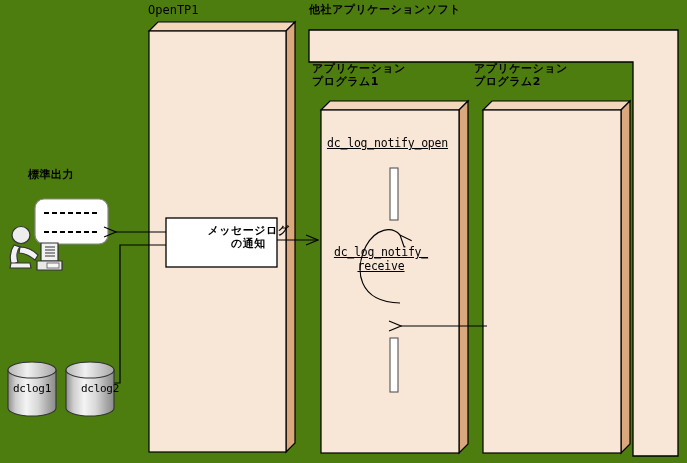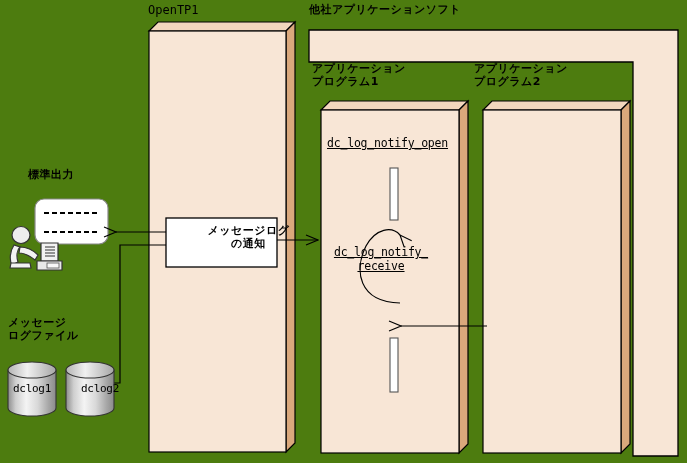--- a/index.html
+++ b/index.html
@@ -168,22 +168,20 @@
   <div class="lbl jp" style="left:309px; top:3px;">他社アプリケーションソフト</div>
 
   <div class="lbl jp" style="left:312px; top:62px;">アプリケーション
 プログラム1</div>
 
   <div class="lbl jp" style="left:474px; top:62px;">アプリケーション
 プログラム2</div>
 
   <div class="lbl jp" style="left:28px; top:168px;">標準出力</div>
 
-  <div class="lbl jp" style="left:8px; top:316px;">メッセージ
-ログファイル</div>
 
   <div class="lbl jp ctr" style="left:166px; top:224px; width:117px;margin-left:24px;">メッセージログ
 の通知</div>
 
   <div class="lbl mono" style="left:327px; top:136px;">dc_log_notify_open</div>
 
   <div class="lbl mono ctr" style="left:321px; top:245px; width:120px;">dc_log_notify_
 receive</div>
 
 

